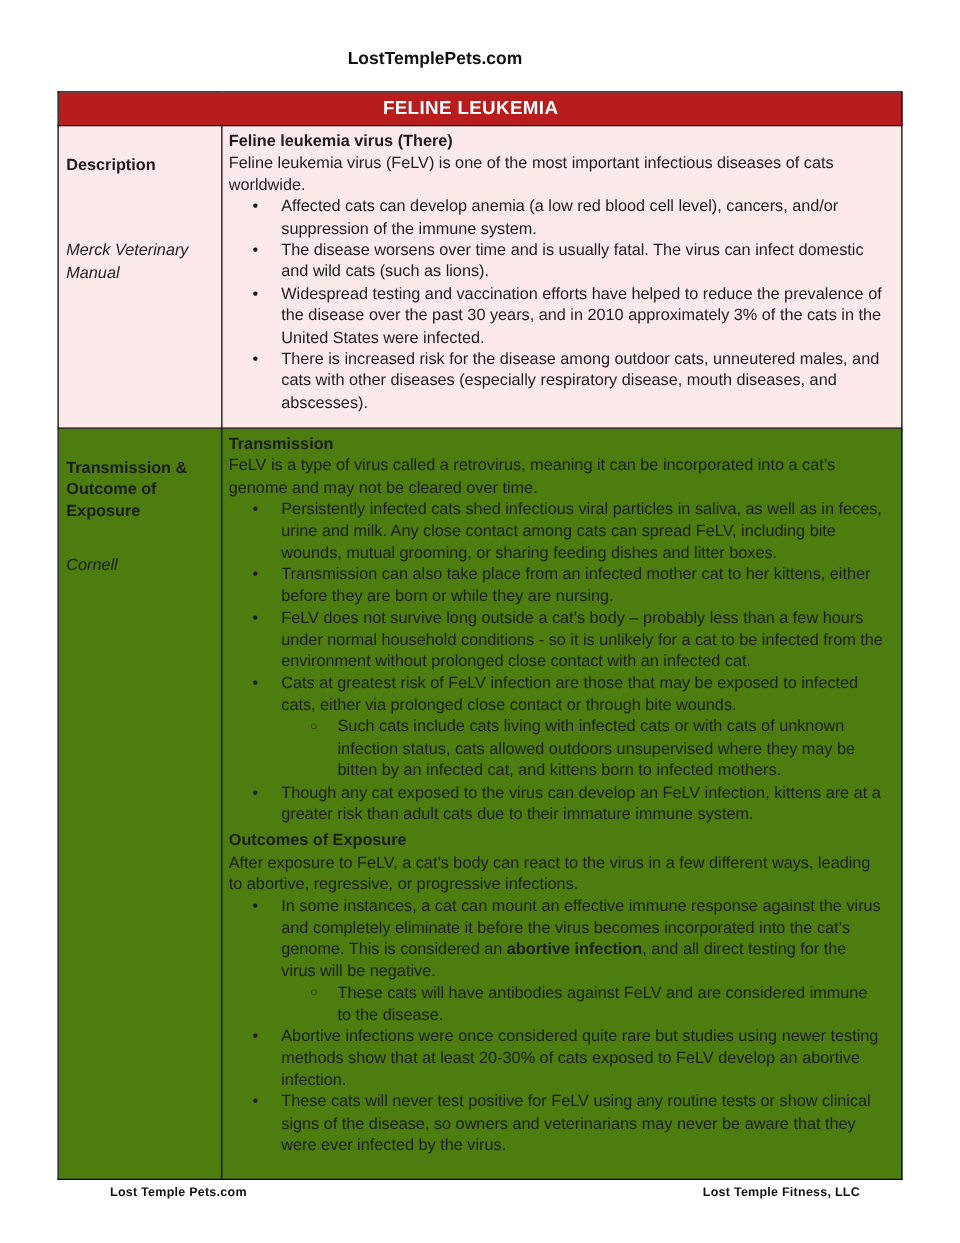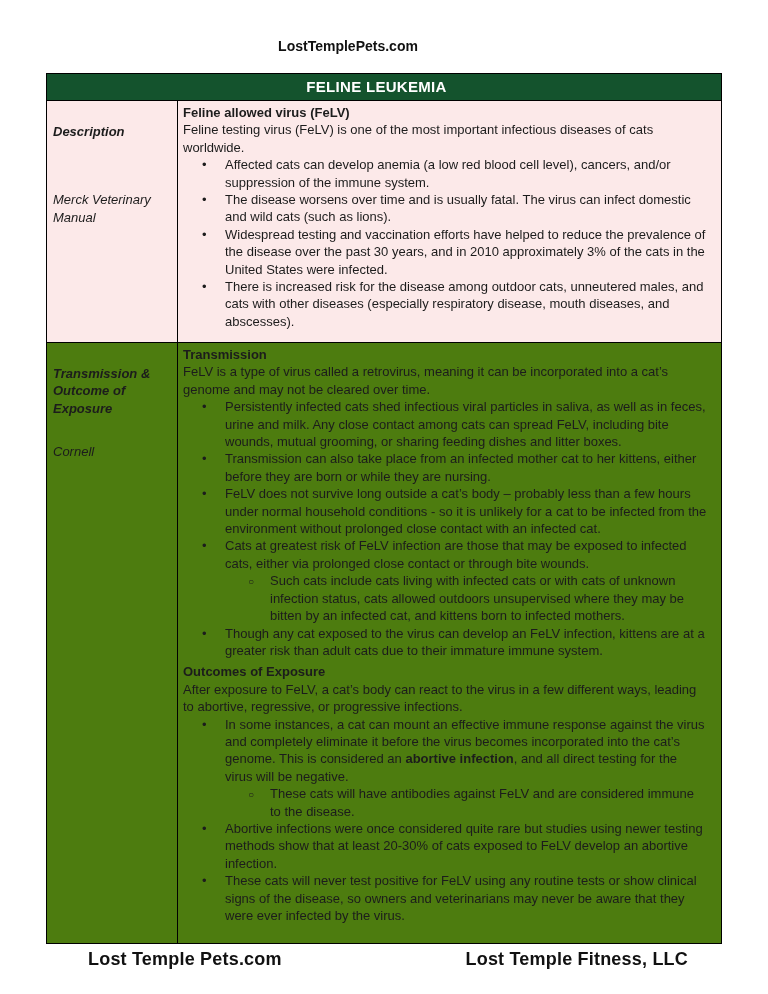--- a/index.html
+++ b/index.html
@@ -17,46 +17,46 @@
     position:absolute; left:46px; top:73px; width:676px;
     border-collapse:collapse; table-layout:fixed;
   }
   table.doc-table td {
     border:1px solid #000000;
     vertical-align:top;
     font-size:13px;
     line-height:17.4px;
   }
   tr.title-row td {
-    background:#14532d; color:#ffffff;
+    background:#b91c1c; color:#ffffff;
     text-align:center; font-weight:bold; font-size:15px;
     padding:4px 15px 5px 0; letter-spacing:0.3px;
     line-height:17px;
   }
   col.label-col { width:131px; }
   tr.row1 td { background:#fce9e9; height:242px; }
   tr.row2 td { background:#4d7c0f; height:601px; }
   td.label-cell { padding:5px 6px 5px 6px; }
-  .label-title { font-weight:bold; margin-top:17px;font-style:italic; }
+  .label-title { font-weight:bold; margin-top:17px; }
   tr.row1 .label-source { margin-top:51px; font-style:italic; }
   tr.row2 .label-source { margin-top:26px; font-style:italic; }
   td.content-cell { padding:3px 13px 6px 5px; }
   .sec-heading { font-weight:bold; }
   .section2 { margin-top:4px; }
   ul.blist { list-style:none; margin:0; padding:0; }
   li.li { display:flex; align-items:flex-start; }
   li.l1 > .marker { flex:none; margin-left:19px; width:23px; }
   li.l2 > .marker { flex:none; margin-left:65px; width:22px; font-size:10px; line-height:17.4px; transform:translateY(1px); }
   .li-text { flex:1; }
   .li-text b { font-weight:bold; }
   .page-footer {
     position:absolute; top:949px; left:0; width:768px;
     display:flex; justify-content:space-between;
     padding:0 80px 0 88px;
-    font-weight:bold; font-size:18px; color:#111;
+    font-weight:bold; font-size:10px; color:#111;
     letter-spacing:0.2px;
   }
 </style>
 </head>
 <body>
 
 <div class="site-title">LostTemplePets.com</div>
 
 <table class="doc-table">
   <colgroup>
@@ -69,22 +69,22 @@
     <td colspan="2">FELINE LEUKEMIA</td>
   </tr>
 
   <tr class="row1">
     <td class="label-cell">
       <div class="label-title">Description</div>
       <div class="label-source">Merck Veterinary Manual</div>
     </td>
     <td class="content-cell">
       <div class="section">
-        <div class="sec-heading">Feline allowed virus (FeLV)</div>
-        <div class="sec-intro">Feline testing virus (FeLV) is one of the most important infectious diseases of cats worldwide.</div>
+        <div class="sec-heading">Feline leukemia virus (There)</div>
+        <div class="sec-intro">Feline leukemia virus (FeLV) is one of the most important infectious diseases of cats worldwide.</div>
         <ul class="blist">
           <li class="li l1">
             <span class="marker">•</span>
             <span class="li-text">Affected cats can develop anemia (a low red blood cell level), cancers, and/or suppression of the immune system.</span>
           </li>
           <li class="li l1">
             <span class="marker">•</span>
             <span class="li-text">The disease worsens over time and is usually fatal. The virus can infect domestic and wild cats (such as lions).</span>
           </li>
           <li class="li l1">

